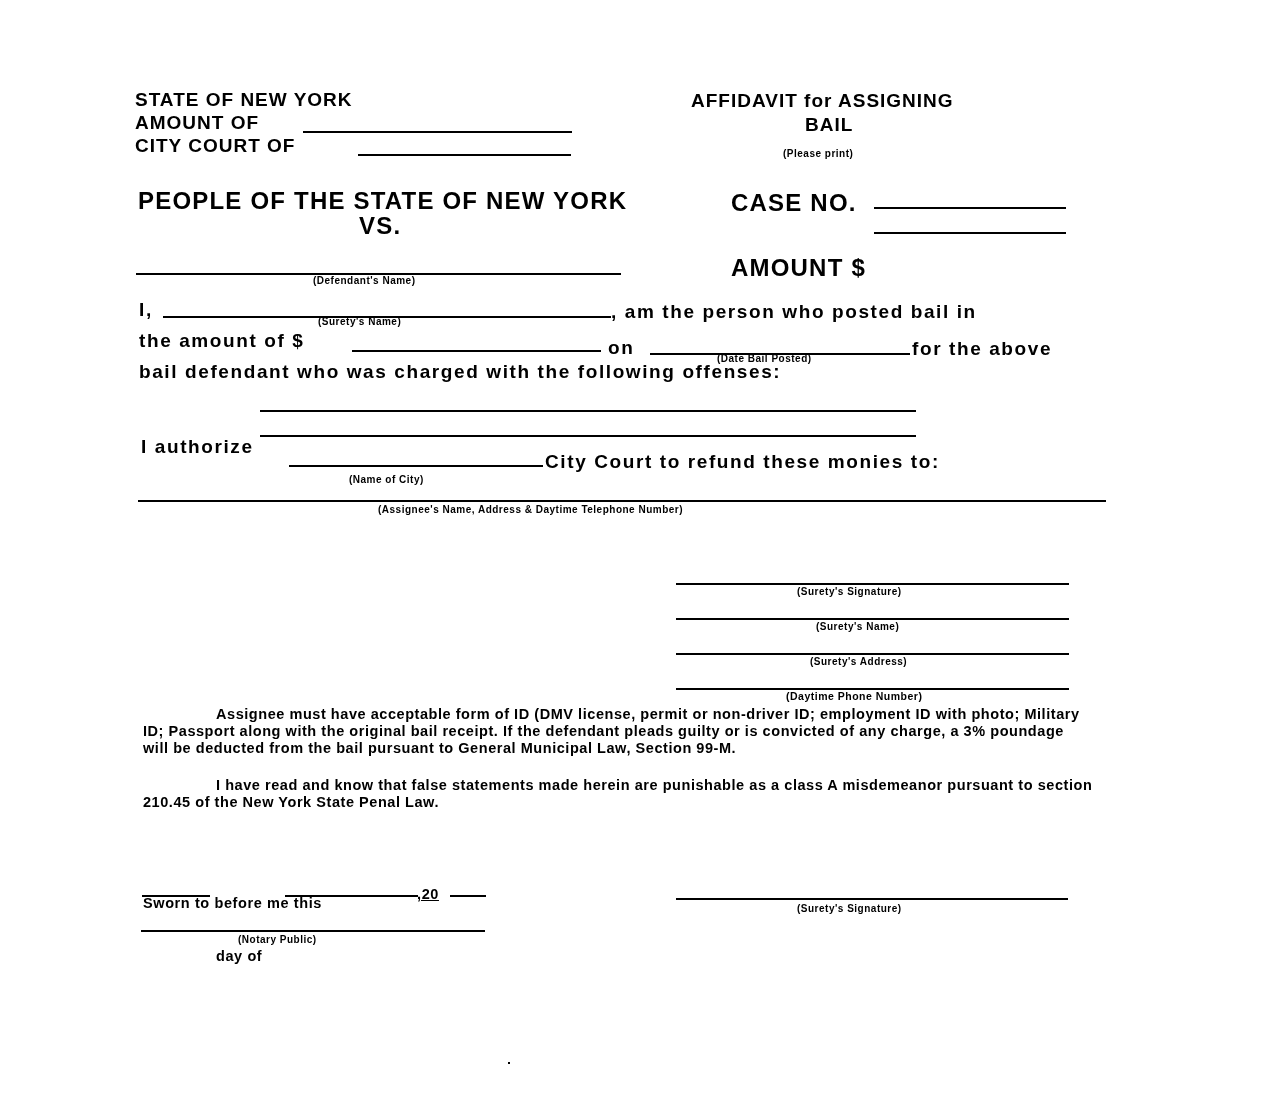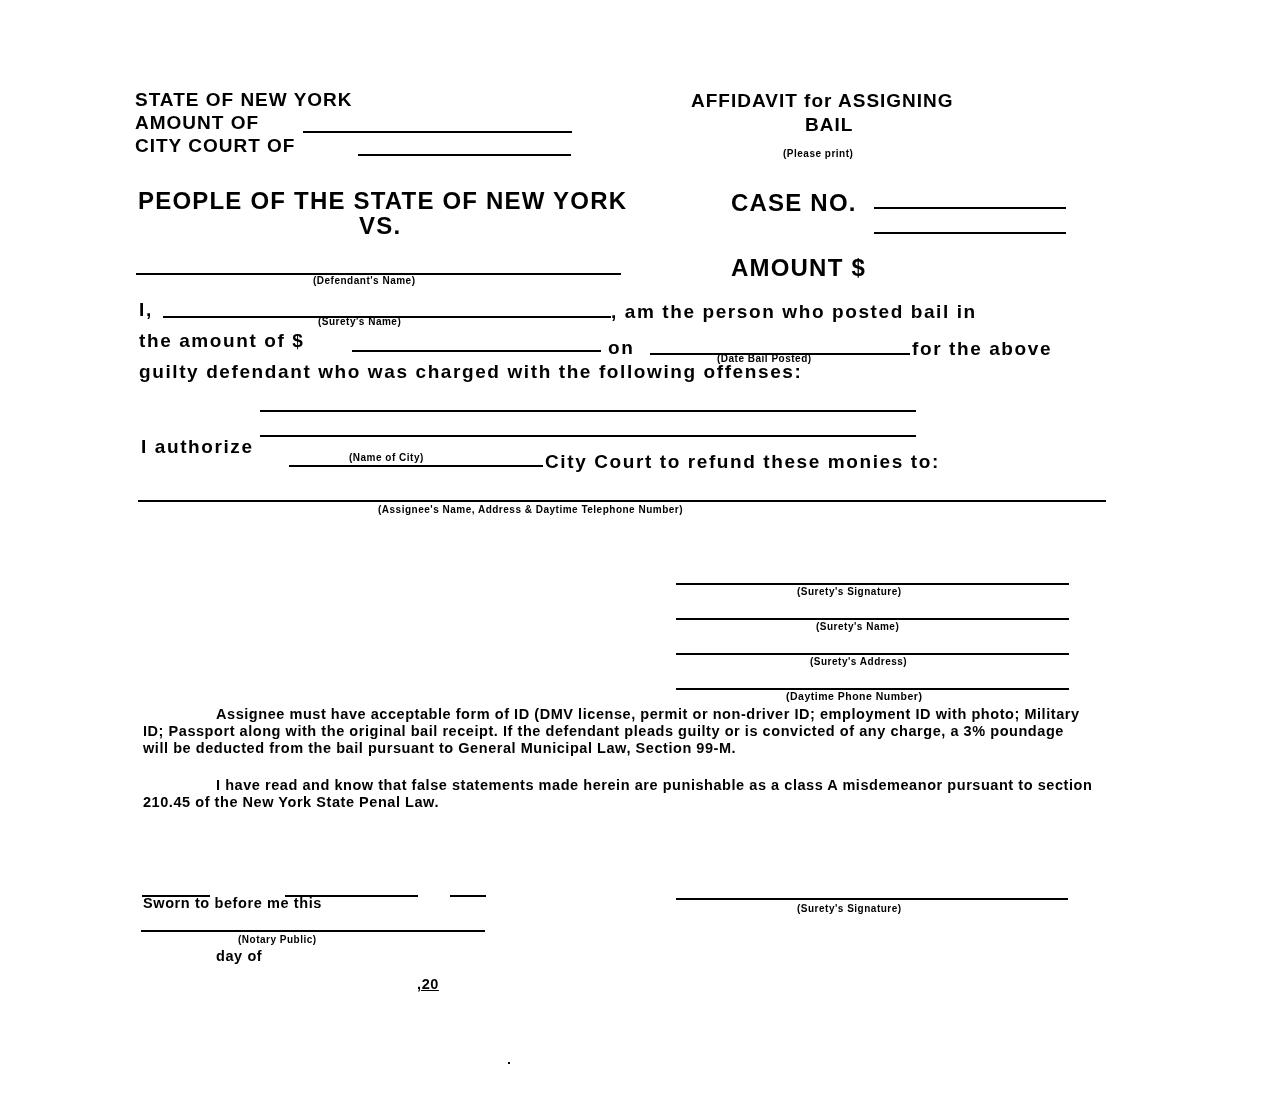--- a/index.html
+++ b/index.html
@@ -41,28 +41,28 @@
 <div class="line" style="left:163px;top:316px;width:448px;"></div>
 <div class="abs cap" style="left:318px;top:316px;">(Surety's Name)</div>
 <div class="abs body-txt" style="left:611px;top:301px;">, am the person who posted bail in</div>
 
 <div class="abs body-txt" style="left:139px;top:330px;">the amount of $</div>
 <div class="line" style="left:352px;top:350px;width:249px;"></div>
 <div class="abs body-txt" style="left:608px;top:337px;">on</div>
 <div class="line" style="left:650px;top:353px;width:260px;"></div>
 <div class="abs cap" style="left:717px;top:353px;">(Date Bail Posted)</div>
 <div class="abs body-txt" style="left:912px;top:338px;">for the above</div>
-<div class="abs body-txt" style="left:139px;top:361px;">guilty defendant who was charged with the following offenses:</div>
+<div class="abs body-txt" style="left:139px;top:361px;">bail defendant who was charged with the following offenses:</div>
 
 <div class="line" style="left:260px;top:410px;width:656px;"></div>
 <div class="line" style="left:260px;top:435px;width:656px;"></div>
 
 <div class="abs body-txt" style="left:141px;top:436px;">I authorize</div>
 <div class="line" style="left:289px;top:465px;width:254px;"></div>
-<div class="abs cap" style="left:349px;top:452px;text-align:center;">(Name of City)</div>
+<div class="abs cap" style="left:349px;top:474px;text-align:center;">(Name of City)</div>
 <div class="abs body-txt" style="left:545px;top:451px;">City Court to refund these monies to:</div>
 
 <div class="line" style="left:138px;top:500px;width:968px;"></div>
 <div class="abs cap" style="left:378px;top:504px;">(Assignee's Name, Address &amp; Daytime Telephone Number)</div>
 
 <div class="line" style="left:676px;top:583px;width:393px;"></div>
 <div class="abs cap" style="left:797px;top:586px;">(Surety's Signature)</div>
 <div class="line" style="left:676px;top:618px;width:393px;"></div>
 <div class="abs cap" style="left:816px;top:621px;">(Surety's Name)</div>
 <div class="line" style="left:676px;top:653px;width:393px;"></div>
@@ -70,21 +70,21 @@
 <div class="line" style="left:676px;top:688px;width:393px;"></div>
 <div class="abs cap" style="left:786px;top:690px;font-size:10.5px;">(Daytime Phone Number)</div>
 
 <div class="para" style="top:706px;text-indent:73px;">Assignee must have acceptable form of ID (DMV license, permit or non-driver ID; employment ID with photo; Military ID; Passport along with the original bail receipt. If the defendant pleads guilty or is convicted of any charge, a 3% poundage will be deducted from the bail pursuant to General Municipal Law, Section 99-M.</div>
 <div class="para" style="top:777px;text-indent:73px;">I have read and know that false statements made herein are punishable as a class A misdemeanor pursuant to section 210.45 of the New York State Penal Law.</div>
 
 <div class="abs small" style="left:143px;top:847px;">Sworn to before me this</div>
 <div class="line" style="left:142px;top:895px;width:68px;"></div>
 <div class="abs small" style="left:216px;top:900px;">day of</div>
 <div class="line" style="left:285px;top:895px;width:133px;"></div>
-<div class="abs small" style="left:417px;top:928px;text-decoration:underline;">,20</div>
+<div class="abs small" style="left:417px;top:838px;text-decoration:underline;">,20</div>
 <div class="line" style="left:450px;top:895px;width:36px;"></div>
 
 <div class="line" style="left:141px;top:930px;width:344px;"></div>
 <div class="abs cap" style="left:238px;top:934px;">(Notary Public)</div>
 
 <div class="line" style="left:676px;top:898px;width:392px;"></div>
 <div class="abs cap" style="left:797px;top:903px;">(Surety's Signature)</div>
 
 <div class="abs" style="left:508px;top:1062px;width:2px;height:2px;background:#000;"></div>
 

